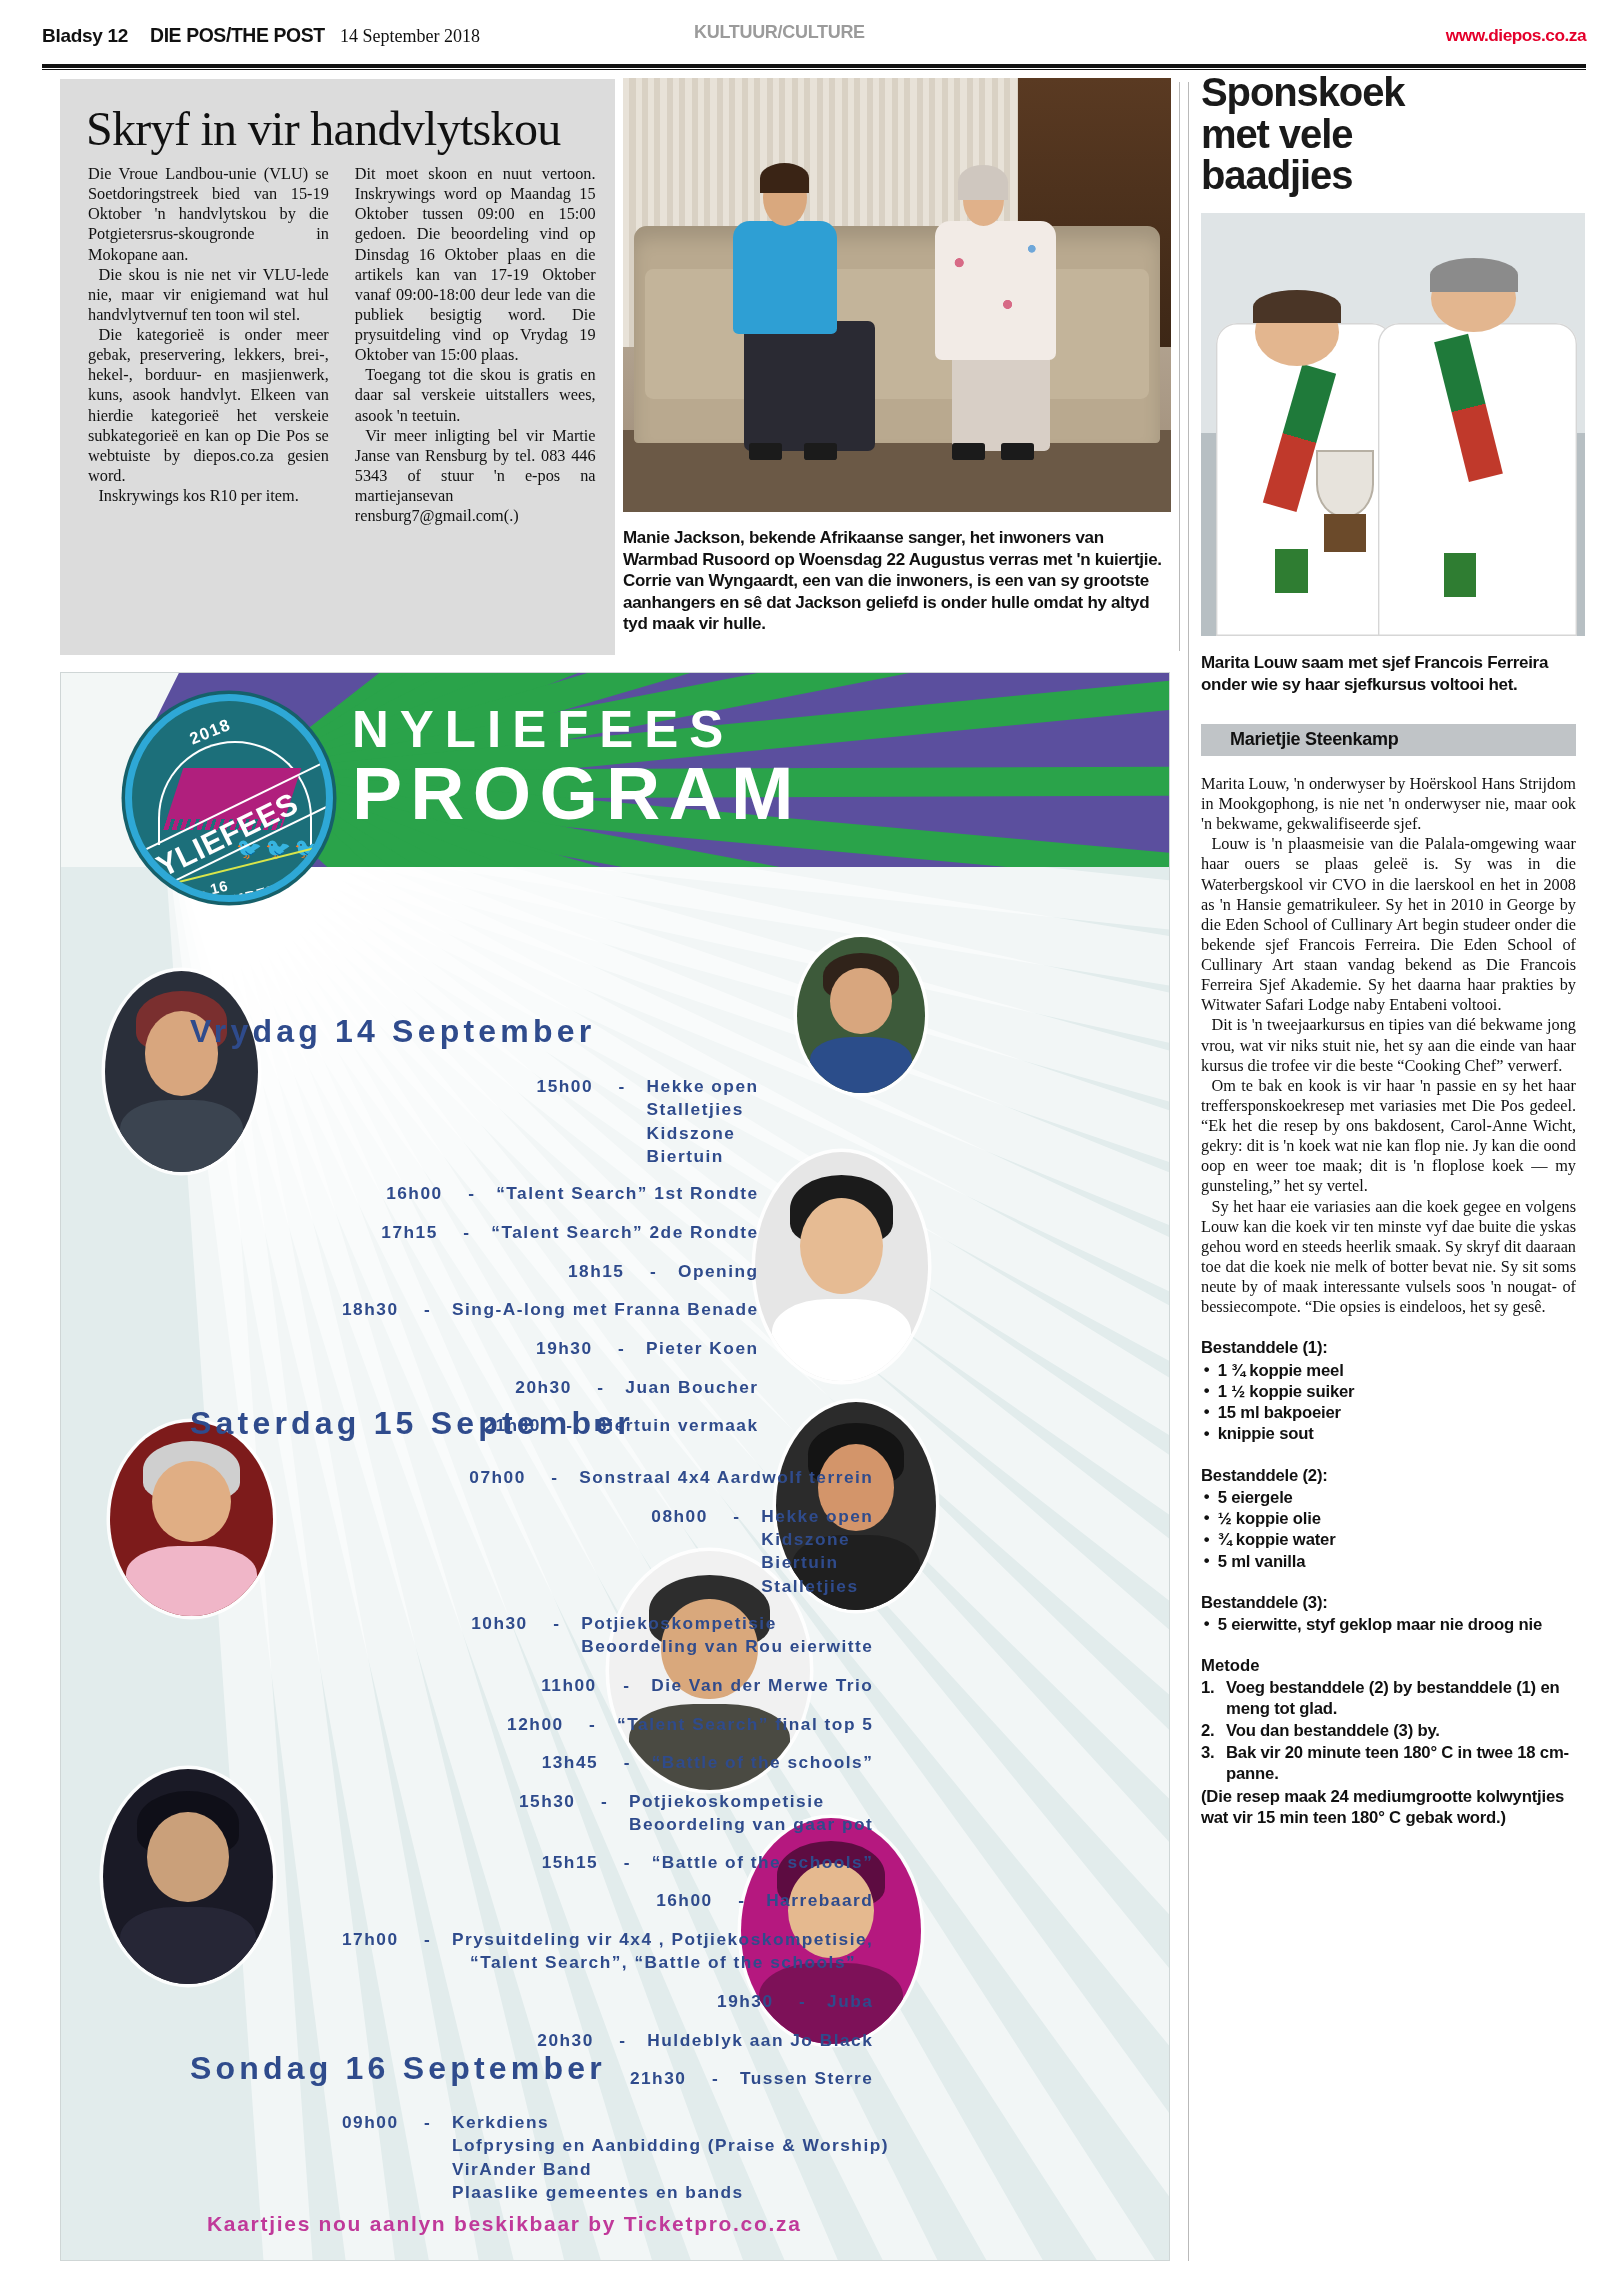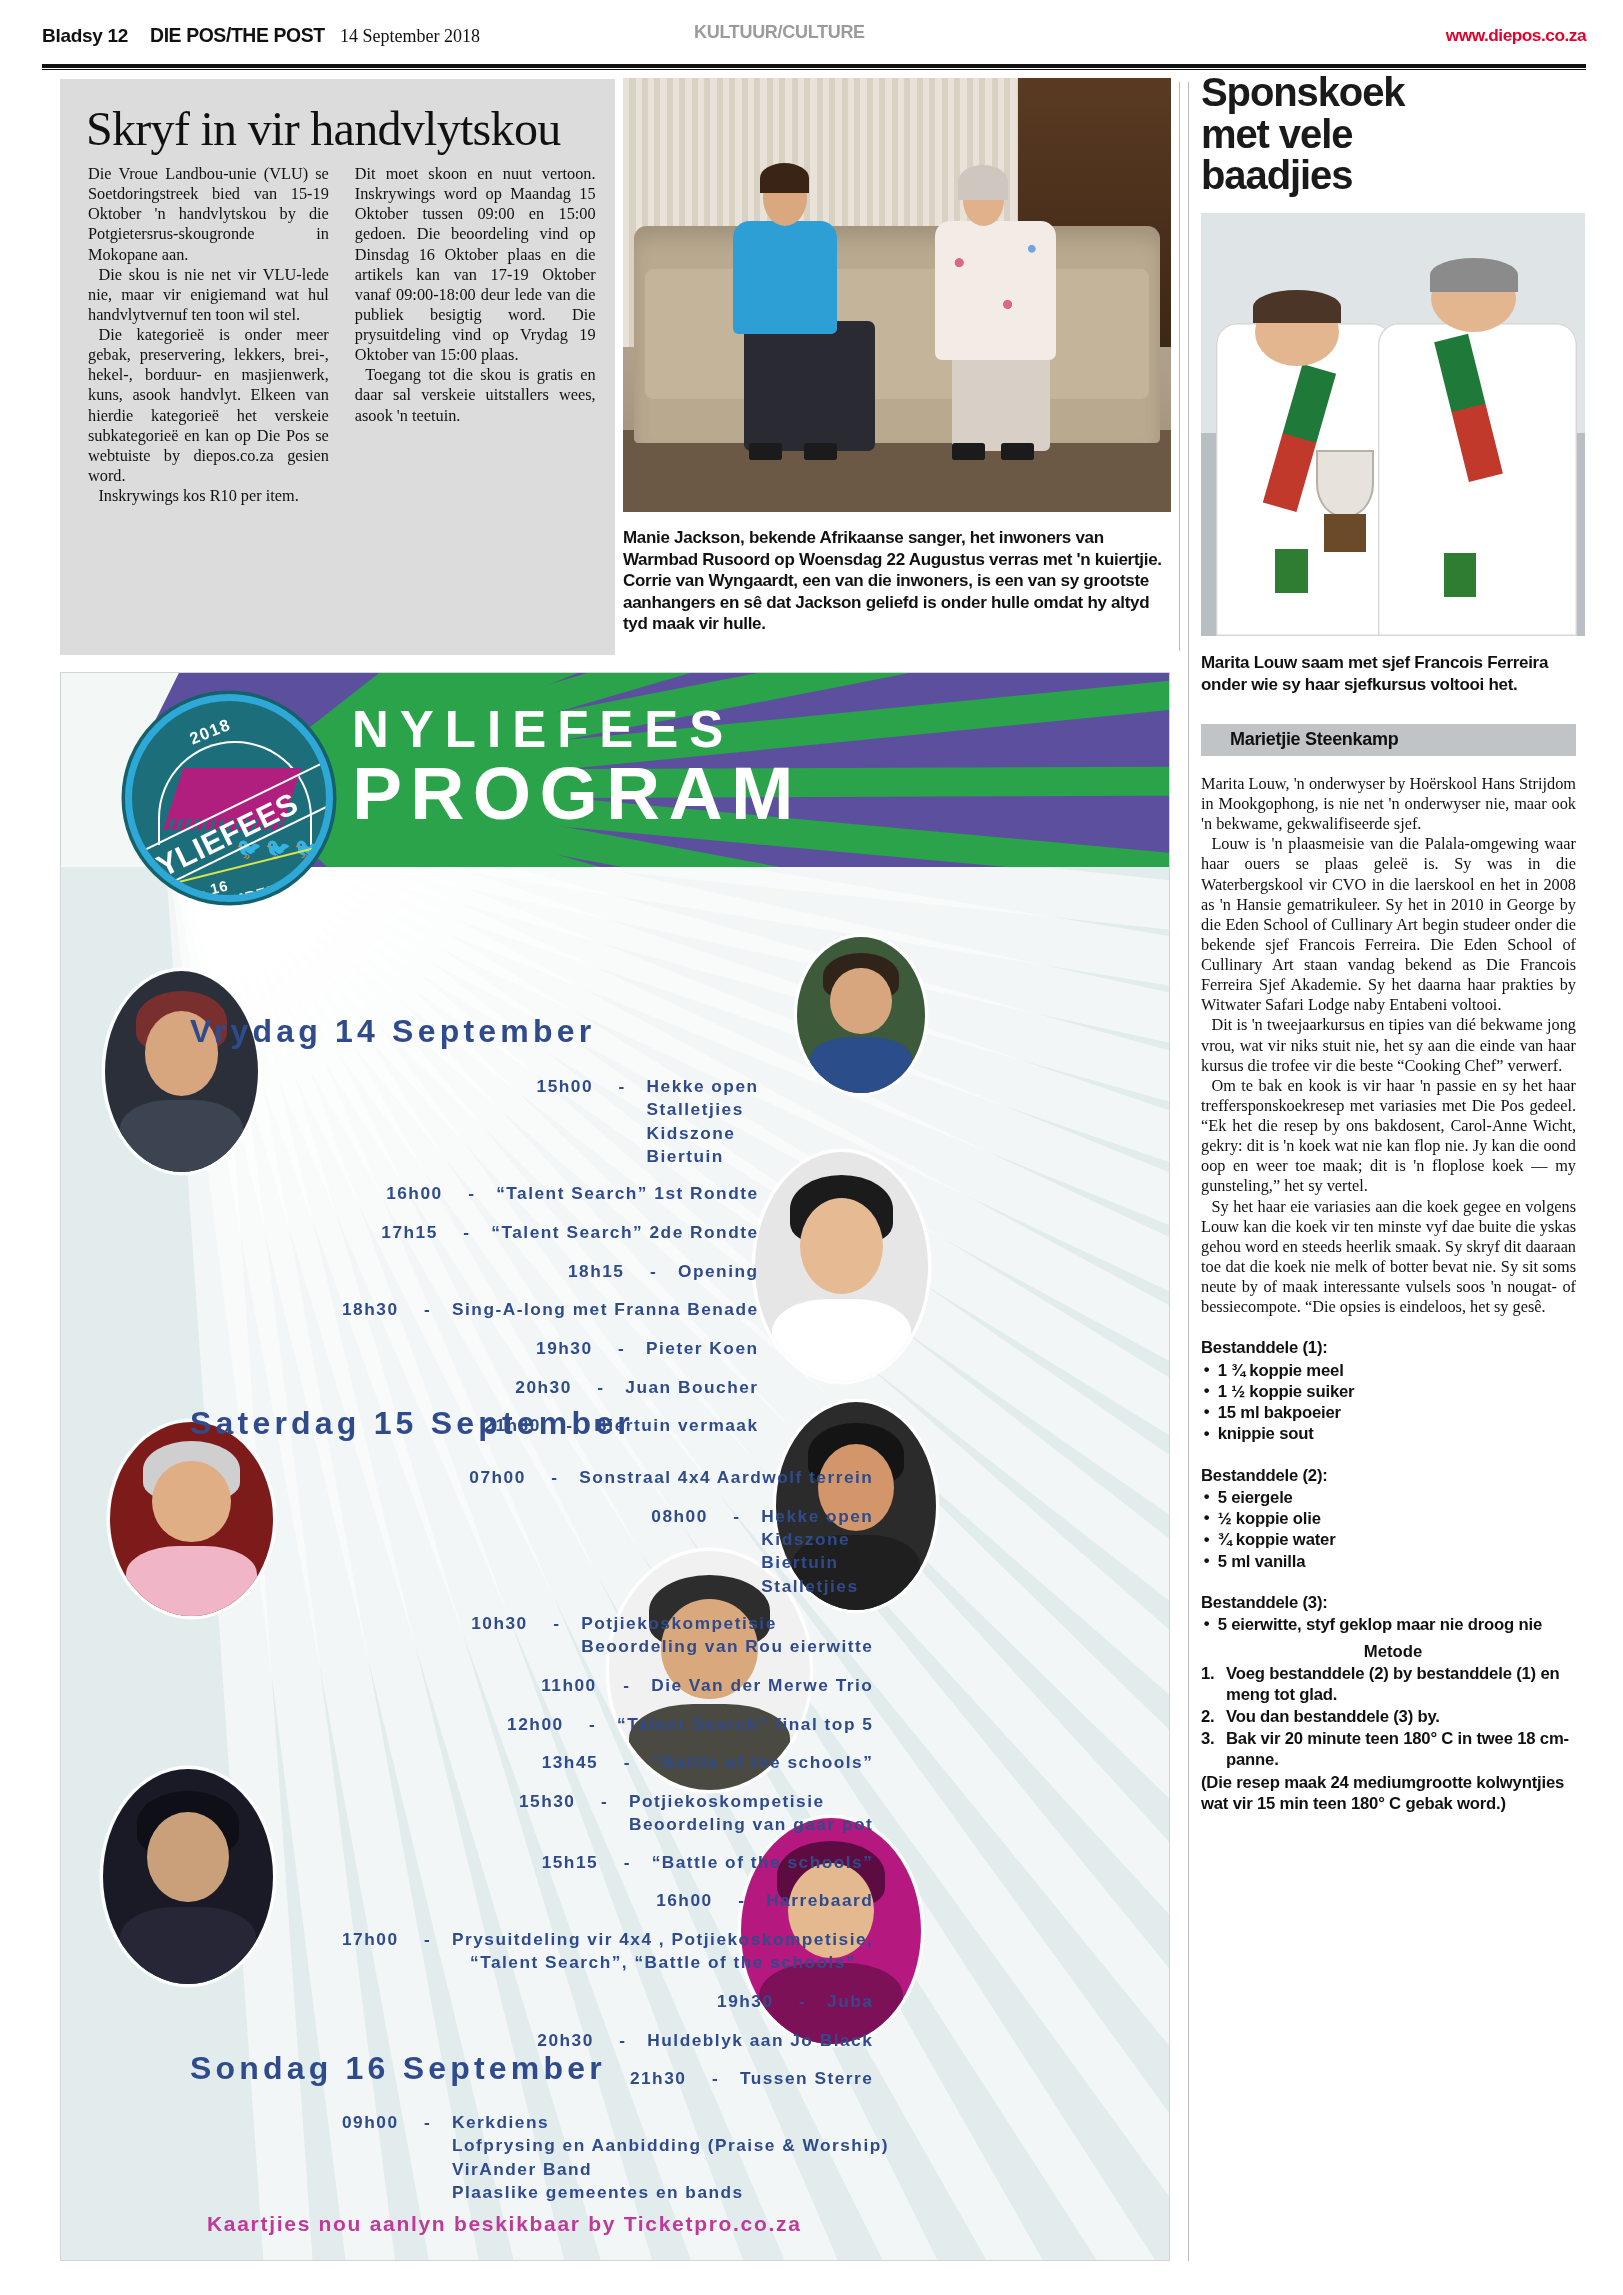--- a/index.html
+++ b/index.html
@@ -253,22 +253,21 @@
     font-weight:bold; font-size:16.7px; line-height:1.27;
     color:#111; letter-spacing:-0.2px;
     padding-left: 16.7px; position: relative;
   }
   .recipe-list li::before {
     content:"\2022"; position:absolute; left: 2.8px; top:-0.7px;
   }
   .method-h {
     font-family:"Liberation Sans", sans-serif;
     font-weight:bold; font-size:16.7px; color:#111;
-    margin-top: 7px;
-    text-align: center;
+    margin-top: 21px;
   }
   .method-list { list-style:none; }
   .method-list li {
     font-family:"Liberation Sans", sans-serif;
     font-weight:bold; font-size:16.7px; line-height:1.27;
     color:#111; letter-spacing:-0.2px;
     padding-left: 25px; position:relative; margin-top:0.7px;
   }
   .method-list li .num { position:absolute; left:0; top:0; }
   .method-note {
@@ -434,20 +433,21 @@
   <div id="art1-cols">
     <div class="col">
       <p>Die Vroue Landbou-unie (VLU) se Soetdoringstreek bied van 15-19 Oktober 'n handvlytskou by die Potgietersrus-skougronde in Mokopane aan.</p>
       <p>Die skou is nie net vir VLU-lede nie, maar vir enigiemand wat hul handvlytvernuf ten toon wil stel.</p>
       <p>Die kategorieë is onder meer gebak, preservering, lekkers, brei-, hekel-, borduur- en masjienwerk, kuns, asook handvlyt. Elkeen van hierdie kategorieë het verskeie subkategorieë en kan op Die Pos se webtuiste by diepos.co.za gesien word.</p>
       <p>Inskrywings kos R10 per item.</p>
     </div>
     <div class="col">
       <p>Dit moet skoon en nuut vertoon. Inskrywings word op Maandag 15 Oktober tussen 09:00 en 15:00 gedoen. Die beoordeling vind op Dinsdag 16 Oktober plaas en die artikels kan van 17-19 Oktober vanaf 09:00-18:00 deur lede van die publiek besigtig word. Die prysuitdeling vind op Vrydag 19 Oktober van 15:00 plaas.</p>
       <p>Toegang tot die skou is gratis en daar sal verskeie uitstallers wees, asook 'n teetuin.</p>
+      <p>Vir meer inligting bel vir Martie Janse van Rensburg by tel. 083 446 5343 of stuur 'n e-pos na martiejansevan rensburg7@gmail.com(.)</p>
     </div>
   </div>
 </div>
 
 <div id="photo1">
   <div class="room-wall"></div>
   <div class="room-wall2"></div>
   <div class="floor"></div>
   <div class="sofa"></div>
   <div class="cushion" style="left:4%"></div>

